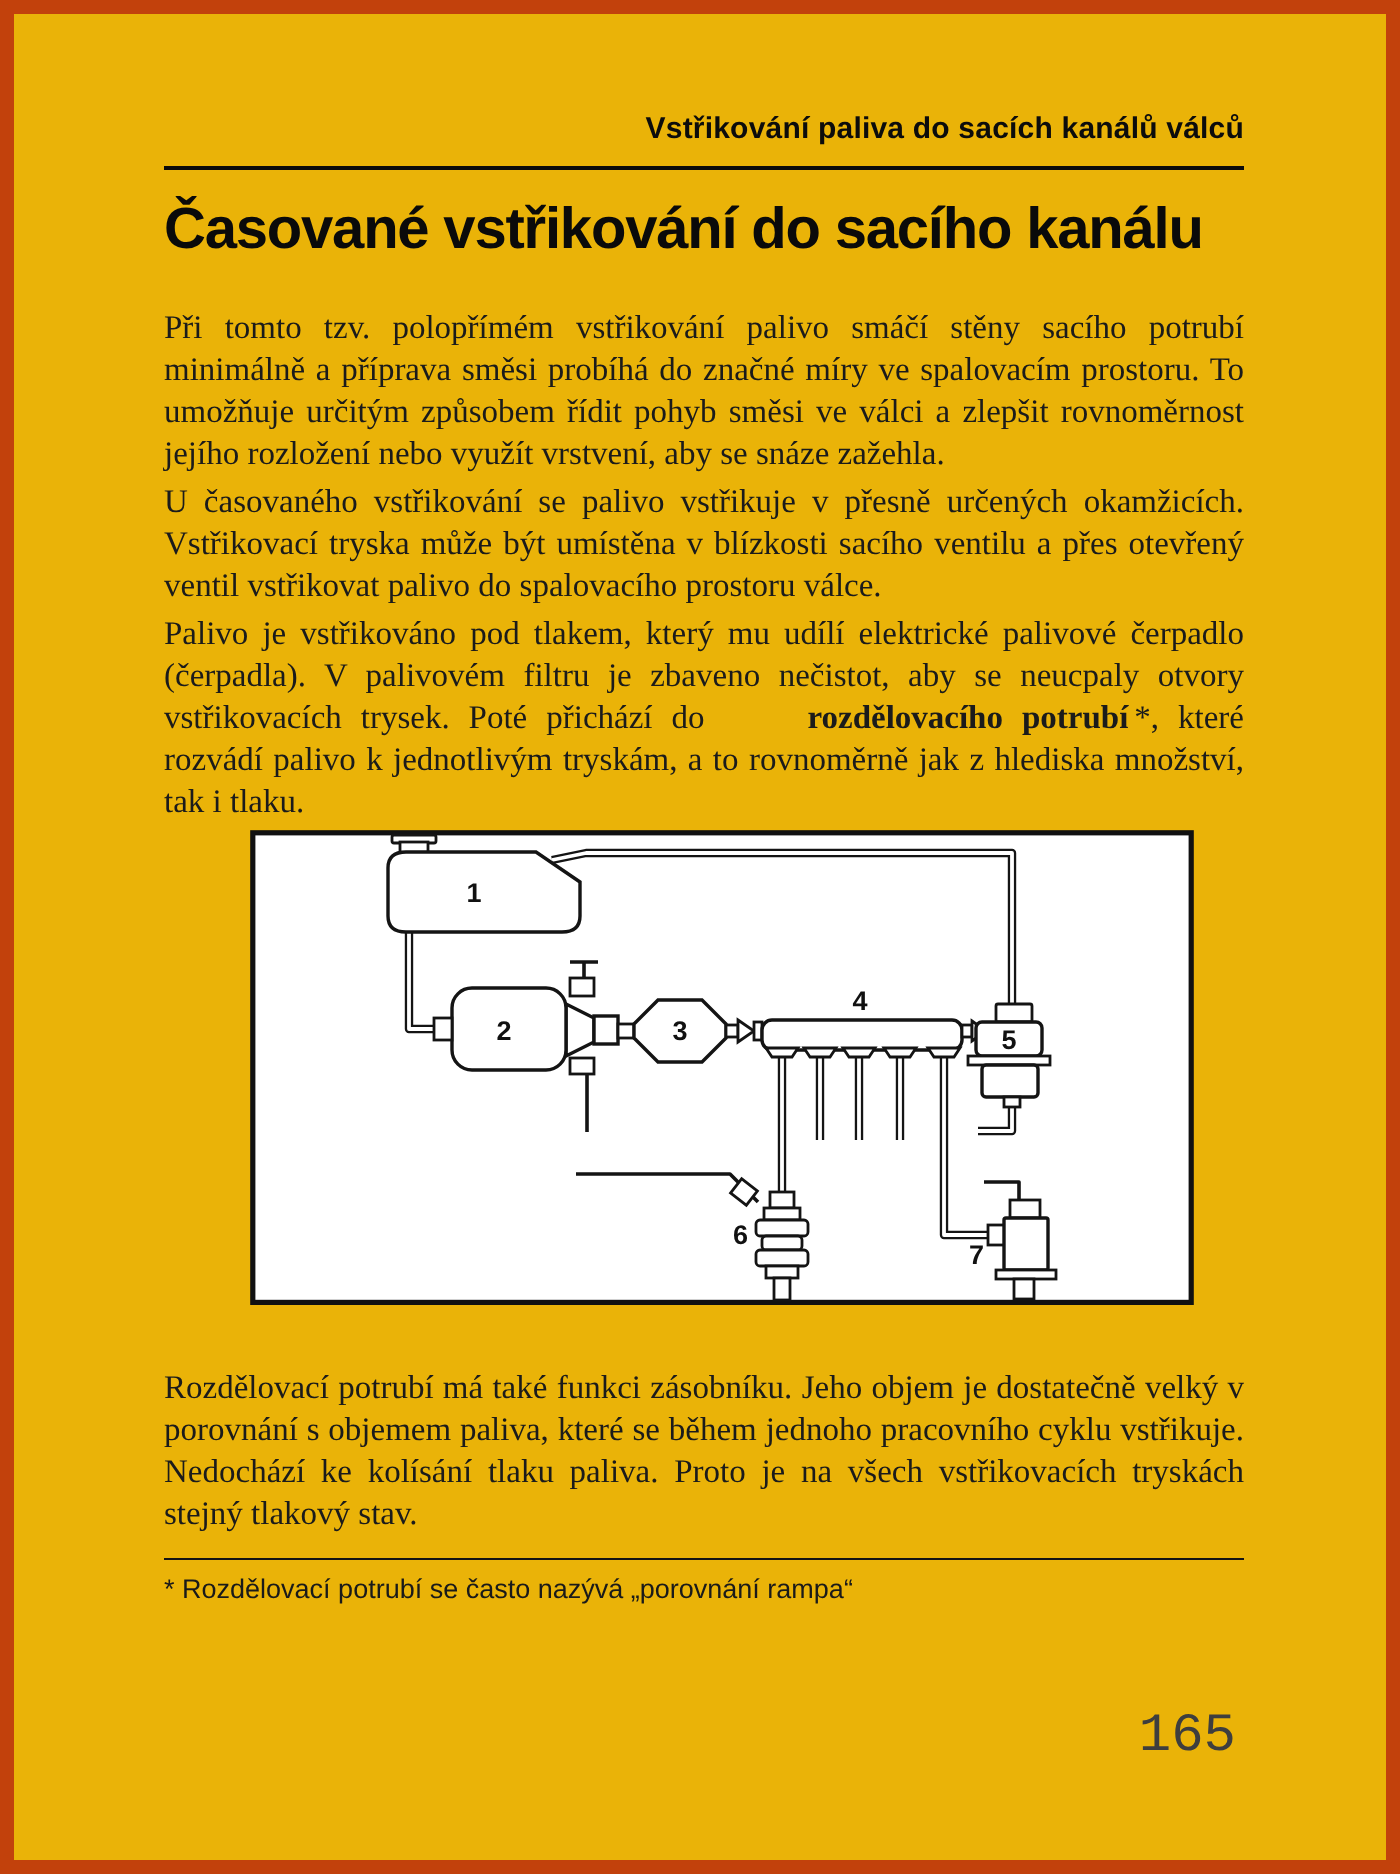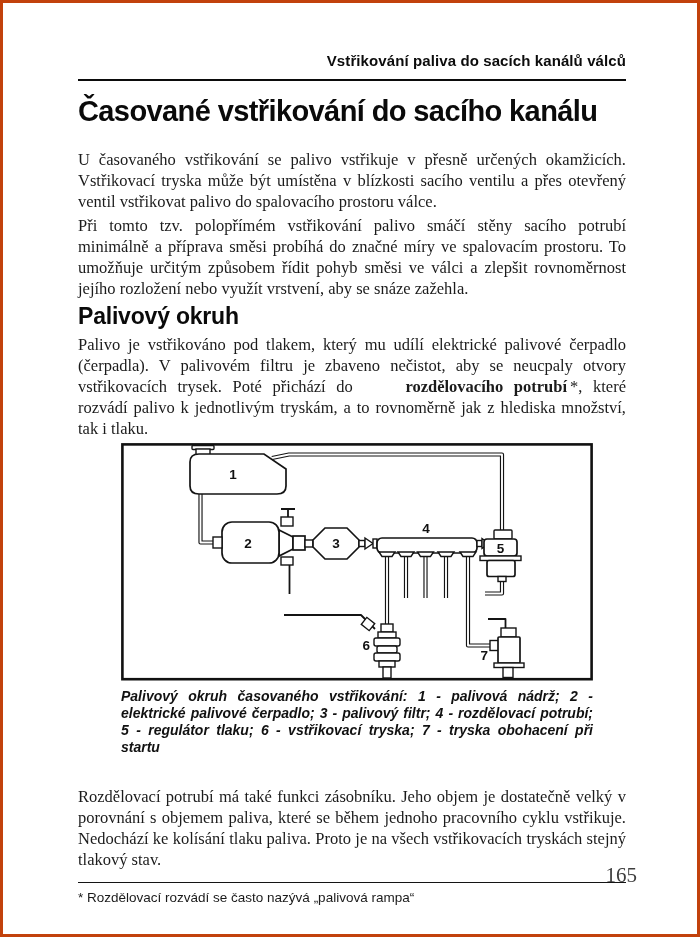--- a/index.html
+++ b/index.html
@@ -1,20 +1,20 @@
 <!DOCTYPE html>
 <html lang="cs"><head>
 <meta charset="utf-8">
 <style>
   html,body{margin:0;padding:0;background:#e8e8e8;}
   .page{
     position:relative;
     width:700px;height:937px;
-    background:#ffffff;
-    border:3px solid #c2410c;
+    background:#eab308;
+    border:7px solid #c2410c;
     box-sizing:border-box;
     padding:49px 71px 0 75px;
     color:#1b1b1b;
     font-family:"Liberation Serif", serif;
     overflow:hidden;
   }
   .running-head{
     text-align:right;
     font-family:"Liberation Sans", sans-serif;
     font-weight:700;
@@ -58,23 +58,23 @@
   }
   p.after-fig{margin-top:30px;}
   .foot-rule{border:none;border-top:1.5px solid #141414;margin:12px 0 0 0;}
   .footnote{
     margin-top:7px;
     font-family:"Liberation Sans", sans-serif;
     font-size:13.5px;line-height:16px;
     color:#1a1a1a;
   }
   .page-number{
-    position:absolute;right:60px;bottom:46px;
-    font-family:Liberation Serif, serif;
-    font-size:21px;color:#3e3e3e;
+    position:absolute;right:75px;bottom:46px;
+    font-family:Liberation Mono, monospace;
+    font-size:27px;color:#3e3e3e;
   }
   
   .comp{fill:#ffffff;stroke:#141414;stroke-width:1.7;}
   .comp-thin{fill:#ffffff;stroke:#141414;stroke-width:1.4;}
   .po{fill:none;stroke:#141414;stroke-width:4.2;stroke-linejoin:round;}
   .pi{fill:none;stroke:#ffffff;stroke-width:1.9;stroke-linejoin:round;}
   .wire{fill:none;stroke:#141414;stroke-width:1.8;stroke-linejoin:round;stroke-linecap:butt;}
   .dlabel{
     font-family:"Liberation Sans", sans-serif;
     font-weight:700;font-size:13.5px;fill:#111;
@@ -83,24 +83,23 @@
 </head>
 <body>
 
 <div class="page">
 
   <div class="running-head">Vstřikování paliva do sacích kanálů válců</div>
   <hr class="head-rule">
 
   <h1 class="doc-title">Časované vstřikování do sacího kanálu</h1>
 
+  <p class="body-text">Při tomto tzv. polopřímém vstřikování palivo smáčí stěny sacího potrubí minimálně a příprava směsi probíhá do značné míry ve spalovacím prostoru. To umožňuje určitým způsobem řídit pohyb směsi ve válci a zlepšit rovnoměrnost jejího rozložení nebo využít vrstvení, aby se snáze zažehla.</p>
   <p class="body-text">U časovaného vstřikování se palivo vstřikuje v přesně určených okamžicích. Vstřikovací tryska může být umístěna v blízkosti sacího ventilu a přes otevřený ventil vstřikovat palivo do spalovacího prostoru válce.</p>
-  <p class="body-text">Při tomto tzv. polopřímém vstřikování palivo smáčí stěny sacího potrubí minimálně a příprava směsi probíhá do značné míry ve spalovacím prostoru. To umožňuje určitým způsobem řídit pohyb směsi ve válci a zlepšit rovnoměrnost jejího rozložení nebo využít vrstvení, aby se snáze zažehla.</p>
-
-  <h2 class="section-heading">Palivový okruh</h2>
+
 
   <p class="body-text"><span>Palivo je vstřikováno pod tlakem, který mu udílí elektrické palivové čerpadlo (čerpadla). V palivovém filtru je zbaveno nečistot, aby se neucpaly otvory vstřikovacích trysek. Poté přichází do </span><span class="bold-inline">rozdělovacího potrubí</span><span class="fn-marker">*</span><span>, které rozvádí palivo k jednotlivým tryskám, a to rovnoměrně jak z hlediska množství, tak i tlaku.</span></p>
 
   <div class="figure-wrap">
     <svg width="472" height="238" viewBox="0 0 472 238" xmlns="http://www.w3.org/2000/svg">
 
       <rect x="1.4" y="1.4" width="469.2" height="234.8" fill="#ffffff" stroke="#111" stroke-width="2.6"></rect>
 
       <g>
         <path class="po" d="M 151 15 L 168 11.5 H 381 V 90"></path>
@@ -196,22 +195,21 @@
         <text class="dlabel" x="127" y="105" text-anchor="middle">2</text>
         <text class="dlabel" x="215" y="105" text-anchor="middle">3</text>
         <text class="dlabel" x="305" y="90" text-anchor="middle">4</text>
         <text class="dlabel" x="379.5" y="109.5" text-anchor="middle">5</text>
         <text class="dlabel" x="249" y="207" text-anchor="end">6</text>
         <text class="dlabel" x="367" y="217" text-anchor="end">7</text>
       </g>
     </svg>
   </div>
 
-  <div class="fig-caption">Palivový okruh časovaného vstřikování: 1 - palivová nádrž; 2 - elektrické palivové čerpadlo; 3 - palivový filtr; 4 - rozdělovací potrubí; 5 - regulátor tlaku; 6 - vstřikovací tryska; 7 - tryska obohacení při startu</div>
 
   <p class="body-text after-fig">Rozdělovací potrubí má také funkci zásobníku. Jeho objem je dostatečně velký v porovnání s objemem paliva, které se během jednoho pracovního cyklu vstřikuje. Nedochází ke kolísání tlaku paliva. Proto je na všech vstřikovacích tryskách stejný tlakový stav.</p>
 
   <hr class="foot-rule">
-  <div class="footnote"><span>*</span><span> Rozdělovací rozvádí se často nazývá „palivová rampa“</span></div>
+  <div class="footnote"><span>*</span><span> Rozdělovací potrubí se často nazývá „porovnání rampa“</span></div>
 
   <div class="page-number">165</div>
 
 </div>
 
 </body></html>

